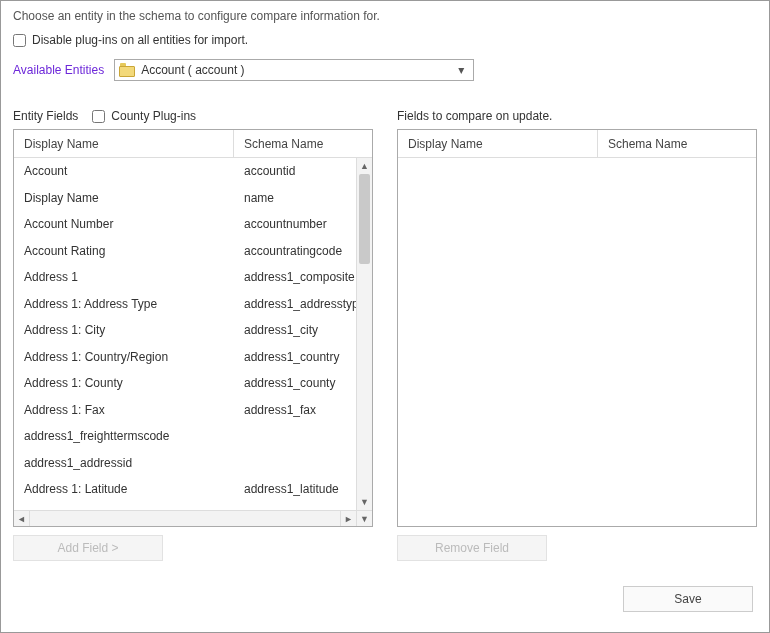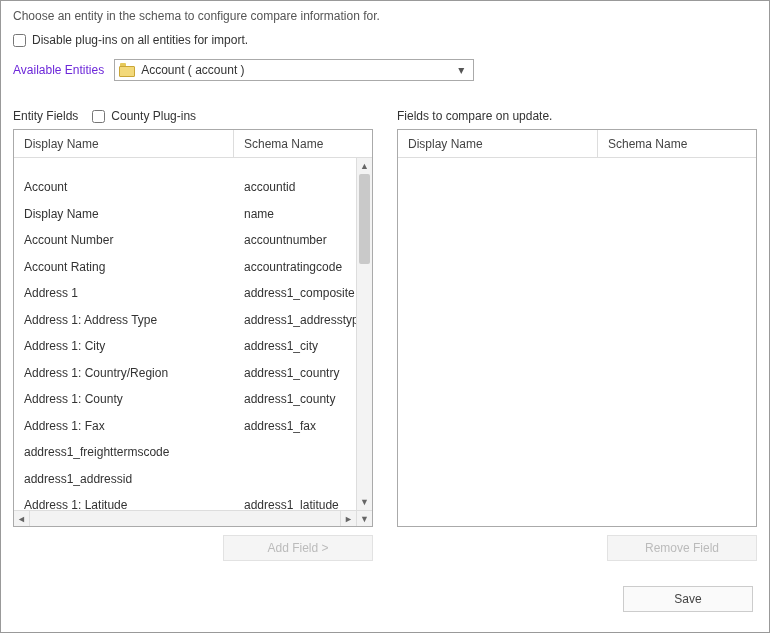--- a/index.html
+++ b/index.html
@@ -110,21 +110,21 @@
   .left-list .hcell.c2 { flex: 1; border-right: none; }
   .right-list .hcell.c1 { width: 200px; }
   .right-list .hcell.c2 { flex: 1; border-right: none; }
   .list-body {
     flex: 1;
     overflow: hidden;
     position: relative;
   }
   .rows {
     position: absolute;
-    top: 16px; left: 0;
+    top: 0; left: 0;
     width: calc(100% - 16px);
   }
   .row {
     display: flex;
     height: 26.5px;
     align-items: center;
     color: #333;
   }
   .row .cell { padding: 0 10px; white-space: nowrap; overflow: hidden; }
   .row .cell.c1 { width: 220px; }
@@ -176,21 +176,20 @@
     width: 16px;
     border-left: 1px solid #ddd;
     text-align: center;
     font-size: 9px;
     line-height: 16px;
     color: #666;
   }
   .btnrow {
     margin-top: 8px;
     display: flex;
-    justify-content: flex-end;
   }
   .btn {
     width: 150px;
     height: 26px;
     border: 1px solid #ccc;
     background: #fafafa;
     text-align: center;
     line-height: 24px;
     color: #444;
   }

